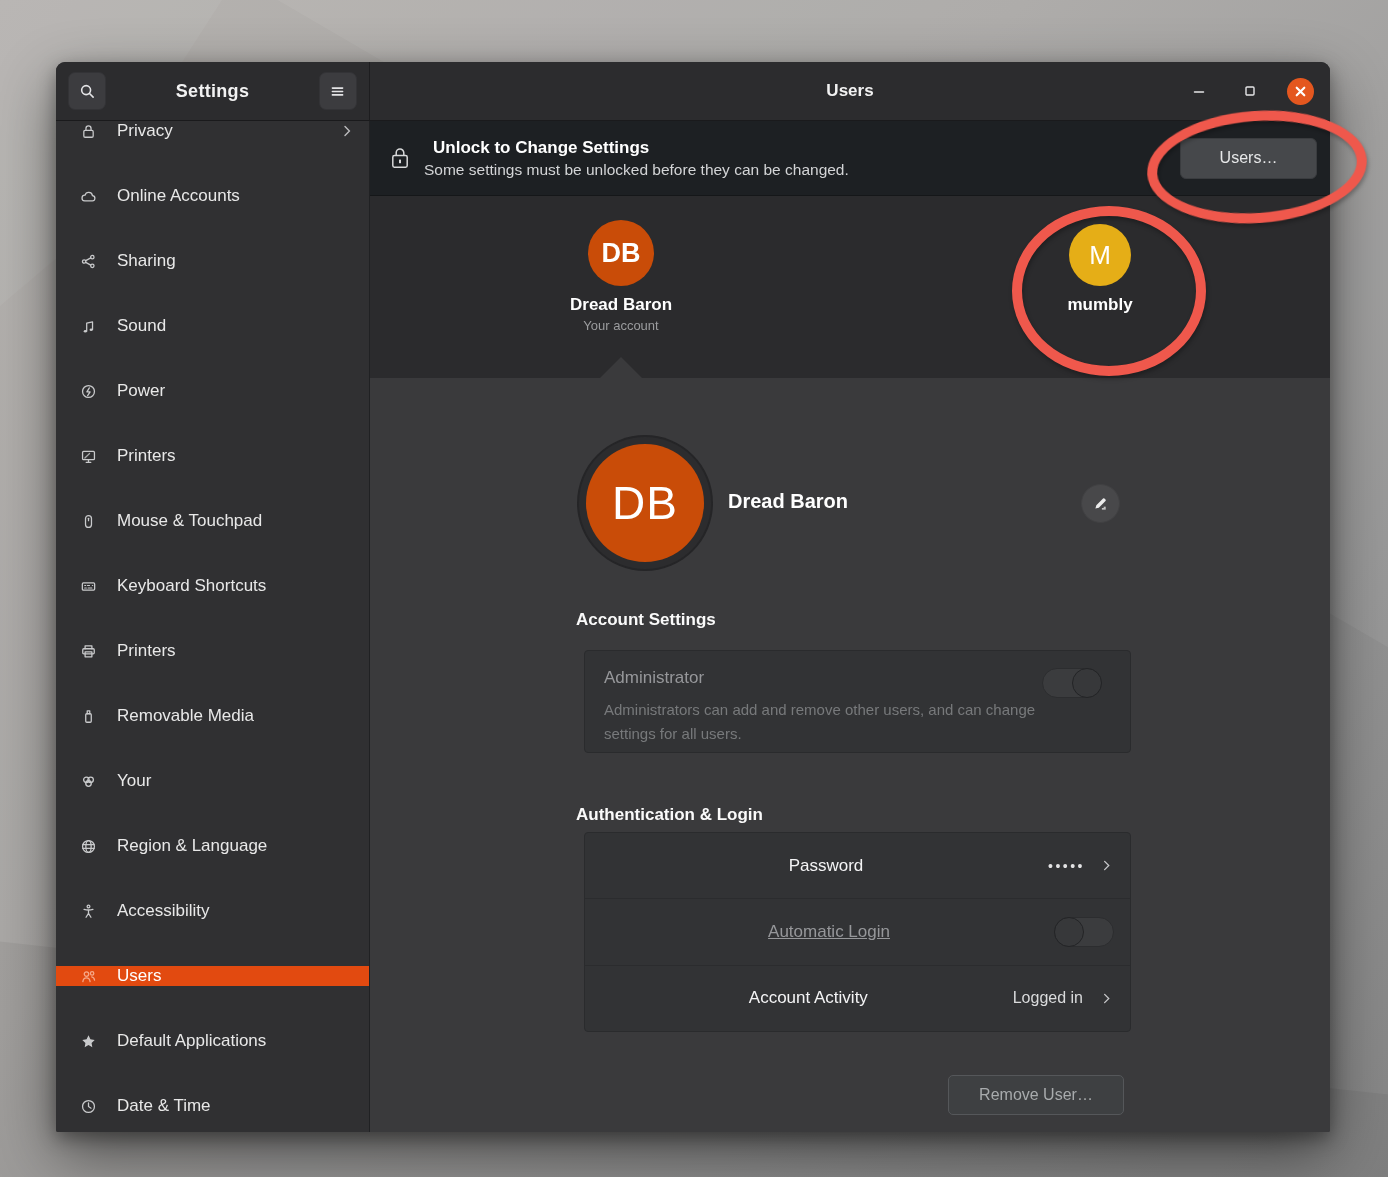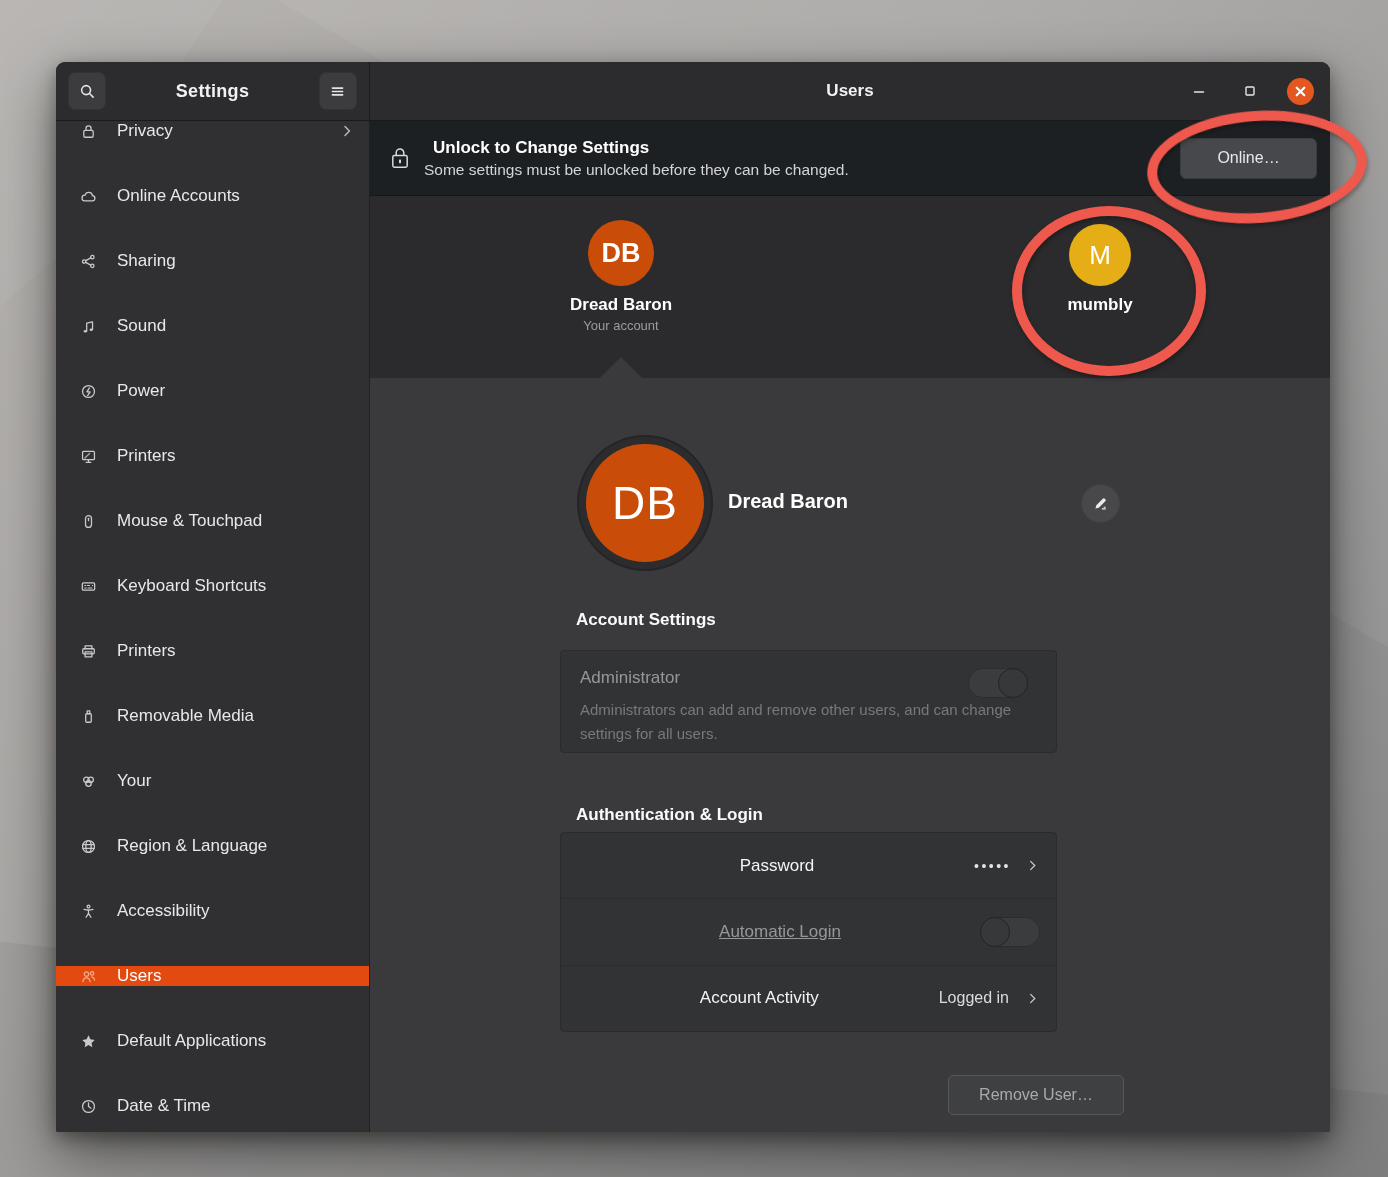--- a/index.html
+++ b/index.html
@@ -61,21 +61,21 @@
   .main{flex:1;background:#3a3a3c;position:relative;}
   .profile-avatar{position:absolute;left:216px;top:66px;width:118px;height:118px;border-radius:50%;
     background:var(--avatar-orange);display:flex;align-items:center;justify-content:center;
     color:#fff;font-size:46px;font-weight:400;letter-spacing:1px;
     box-shadow:0 0 0 7px #2c2c2e,0 0 0 9px #252527;cursor:pointer;}
   .profile-name{position:absolute;left:358px;top:112px;color:#fff;font-weight:bold;font-size:20px;}
   .edit-btn{position:absolute;left:711px;top:106px;width:37px;height:37px;border-radius:50%;
     background:#48484a;border:1px solid #414143;display:flex;align-items:center;justify-content:center;cursor:pointer;}
 
   .sec-heading{position:absolute;left:206px;color:#fafafa;font-weight:bold;font-size:17px;}
-  .box{position:absolute;left:190px;width:497px;background:#323335;border:1px solid #2a2b2d;
+  .box{position:absolute;left:214px;width:547px;background:#323335;border:1px solid #2a2b2d;
     border-radius:4px;box-sizing:border-box;}
   .admin-box{top:272px;height:103px;}
   .auth-box{top:454px;height:200px;display:flex;flex-direction:column;}
   .admin-label{position:absolute;left:19px;top:17px;font-size:17px;color:#96979a;}
   .admin-desc{position:absolute;left:19px;top:47px;width:440px;font-size:15px;line-height:24px;color:#77797b;}
 
   .switch{position:absolute;width:60px;height:30px;border-radius:15px;background:#3b3c3e;
     border:1px solid #2c2d2f;box-sizing:border-box;cursor:pointer;}
   .switch .knob{position:absolute;top:-1px;width:30px;height:30px;border-radius:50%;
     background:#37383a;border:1px solid #232426;box-sizing:border-box;}
@@ -326,21 +326,21 @@
             <svg width="20" height="24" viewBox="0 0 20 24" fill="none" stroke="#d8d9da" stroke-width="1.5">
                 <rect x="2.8" y="9.6" width="14.4" height="11.6" rx="1.6"></rect>
                 <path d="M6.2 9.6V6.8a3.8 3.8 0 0 1 7.6 0v2.8"></path>
                 <rect x="9" y="13.6" width="2" height="3.6" fill="#d8d9da" stroke="none"></rect>
               </svg>
           </span>
           <div class="banner-text">
             <span class="banner-title">Unlock to Change Settings</span>
             <span class="banner-sub">Some settings must be unlocked before they can be changed.</span>
           </div>
-          <div class="unlock-btn">Online…</div>
+          <div class="unlock-btn">Users…</div>
         </div>
 
         <div class="carousel">
           <div class="user-block" style="left:166px;top:24px;">
             <div class="avatar avatar-db" style="width: 66px; height: 66px; font-size: 27px; font-weight: bold; background: rgb(201, 76, 8);">DB</div>
             <div class="ub-name">Dread Baron</div>
             <div class="ub-sub">Your account</div>
           </div>
           <div class="user-block" style="left:645px;top:28px;">
             <div class="avatar avatar-m" style="width: 62px; height: 62px; font-size: 26px; background: rgb(229, 174, 23);">M</div>

